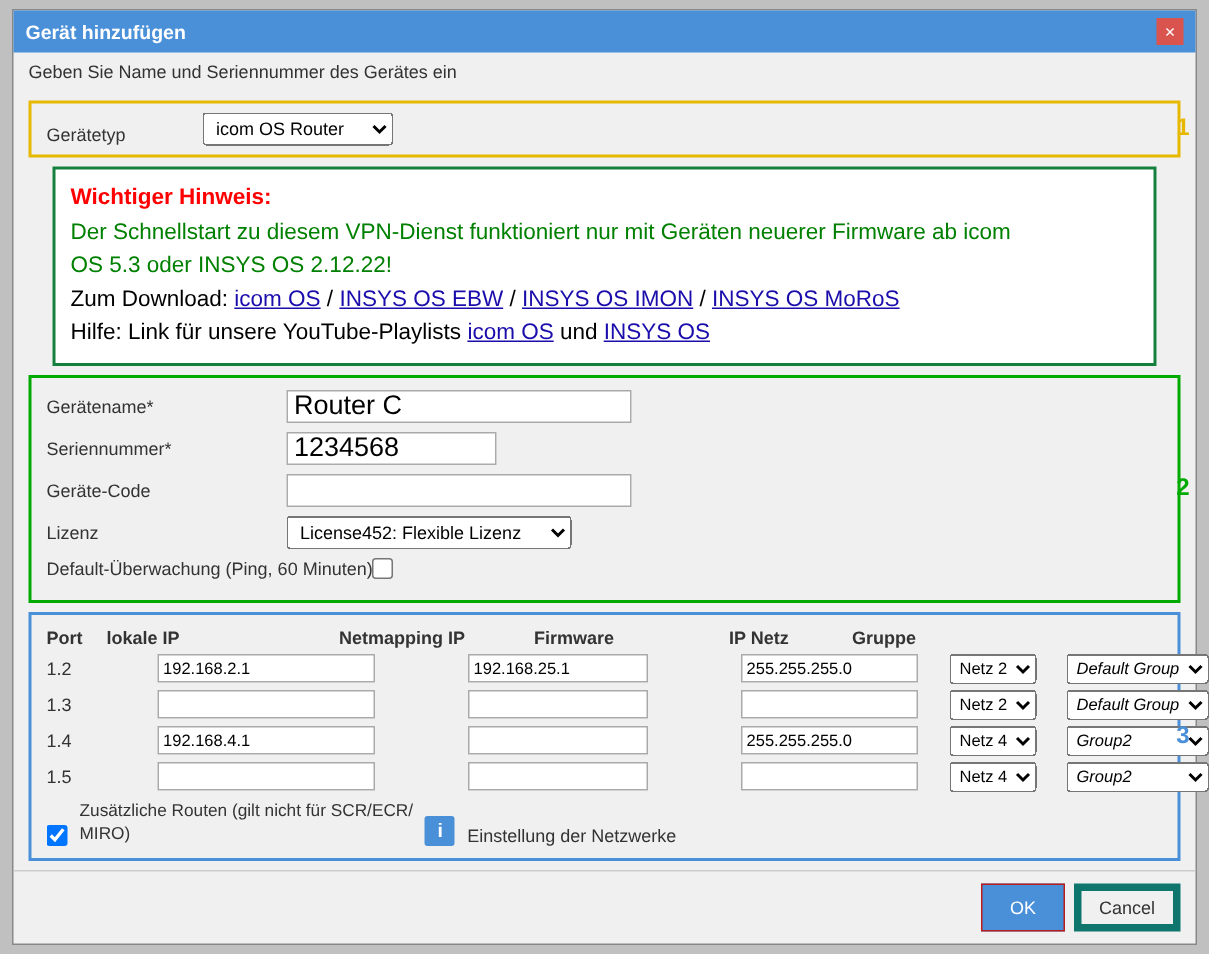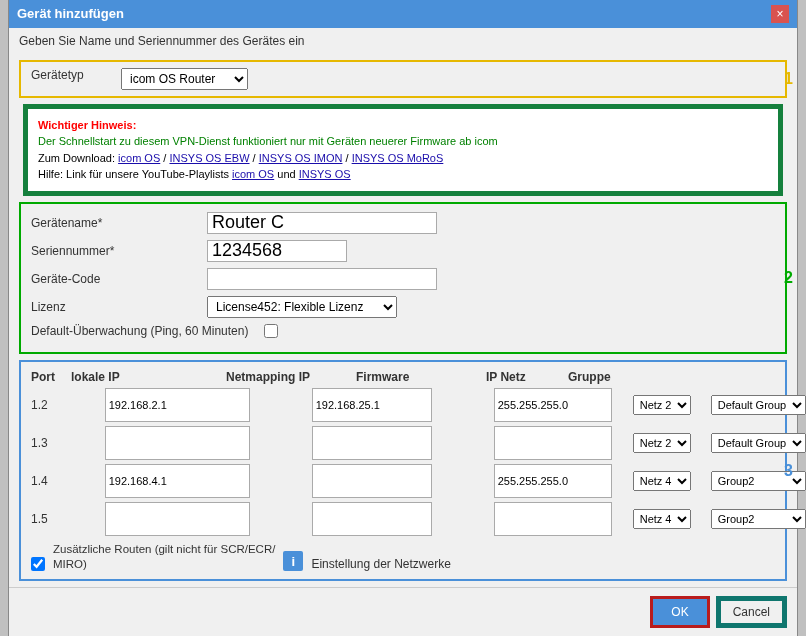--- a/index.html
+++ b/index.html
@@ -44,38 +44,38 @@
     .dialog-subtitle {
       padding: 6px 10px;
       font-size: 12px;
       color: #333;
     }
     .section-geraetetyp {
       border: 2px solid #e6b800;
       margin: 6px 10px;
       padding: 6px 10px;
       display: flex;
-      align-items: flex-start;
-      gap: 10px;
+      align-items: flex-end;
+      gap: 24px;
     }
     .section-geraetetyp label {
       font-size: 12px;
       color: #333;
       min-width: 80px;
     }
     .section-geraetetyp select {
       font-size: 12px;
       padding: 2px 4px;
     }
     .hint-box {
-      border: 5px solid #15803d;
-      margin: 6px 14px;
+      border: 2px solid #15803d;
+      margin: 6px 26px;
       padding: 8px 10px;
       background: white;
-      font-size: 11px;
+      font-size: 15px;
       line-height: 1.5;
     }
     .hint-box .hint-title {
       color: red;
       font-weight: bold;
     }
     .hint-box .hint-text {
       color: green;
     }
     .hint-box .hint-link {
@@ -86,21 +86,20 @@
     .section-geraet {
       border: 2px solid #00aa00;
       margin: 6px 10px;
       padding: 8px 10px;
       position: relative;
     }
     .form-row {
       display: flex;
       align-items: center;
       margin-bottom: 6px;
-      gap: 16px;
     }
     .form-row label {
       min-width: 160px;
       font-size: 12px;
       color: #333;
     }
     .form-row input[type="text"] {
       font-size: 18px;
       padding: 2px 4px;
       border: 1px solid #aaa;
@@ -143,36 +142,36 @@
       align-items: center;
       margin-bottom: 4px;
       gap: 16px;
     }
     .network-row .port-label {
       width: 40px;
       font-size: 12px;
       color: #333;
     }
     .network-row input.net-input {
-      height: 34px;
+      height: 19px;
       font-size: 11px;
       padding: 1px 3px;
       border: 1px solid #aaa;
       margin-left: 41px;
     }
     .net-input-lokalip { width: 145px; margin-right: 5px; }
     .net-input-netmapping { width: 120px; margin-right: 5px; }
     .net-input-netzmaske { width: 118px; margin-right: 5px; }
     .network-row select.net-select {
       font-size: 11px;
       height: 20px;
       padding: 0 2px;
     }
     .net-select-ipnetz { width: 68px; margin-right: 4px; }
-    .net-select-gruppe { width: 100px; }
+    .net-select-gruppe { width: 100px; font-style: italic; }
     .bottom-row {
       display: flex;
       align-items: flex-end;
       margin-top: 6px;
       gap: 8px;
     }
     .bottom-row label {
       font-size: 11.5px;
       color: #333;
       line-height: 1.3;
@@ -195,21 +194,21 @@
       display: flex;
       justify-content: flex-end;
       padding: 8px 10px;
       gap: 6px;
       border-top: 1px solid #ccc;
       margin-top: 4px;
     }
     .btn-ok {
       background: #4a90d9;
       color: white;
-      border: 3px solid #b91c1c;
+      border: 1px solid #b91c1c;
       padding: 4px 18px;
       font-size: 12px;
       cursor: pointer;
     }
     .btn-cancel {
       background: #f0f0f0;
       color: #333;
       border: 5px solid #0f766e;
       padding: 4px 12px;
       font-size: 12px;
@@ -253,20 +252,23 @@
     </div>
     <span class="badge badge-yellow" style="position:absolute;right:4px;top:50%;transform:translateY(-50%);font-size:16px;font-weight:bold;">1</span>
   </div>
 
   <div class="hint-box">
     <div>
       <span class="hint-title">Wichtiger Hinweis:</span>
     </div>
     <div class="hint-text">
       <span>Der Schnellstart zu diesem VPN-Dienst funktioniert nur mit Geräten neuerer Firmware ab icom</span>
+    </div>
+    <div class="hint-text">
+      <span>OS 5.3 oder INSYS OS 2.12.22!</span>
     </div>
     <div>
       <span>Zum Download: </span><span class="hint-link">icom OS</span><span> / </span><span class="hint-link">INSYS OS EBW</span><span> / </span><span class="hint-link">INSYS OS IMON</span><span> / </span><span class="hint-link">INSYS OS MoRoS</span>
     </div>
     <div>
       <span>Hilfe: Link für unsere YouTube-Playlists </span><span class="hint-link">icom OS</span><span> und </span><span class="hint-link">INSYS OS</span>
     </div>
   </div>
 
   <div class="section-wrapper">

